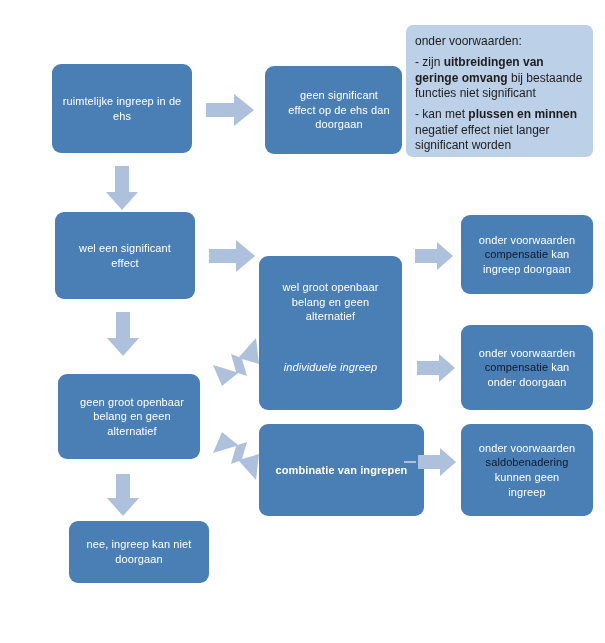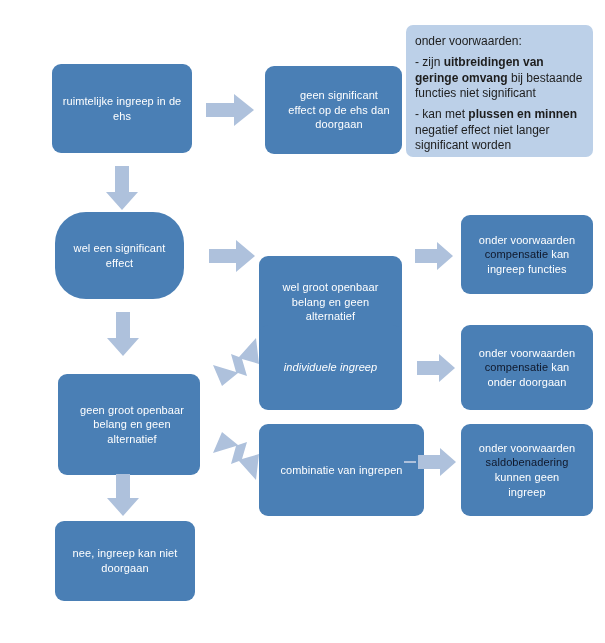--- a/index.html
+++ b/index.html
@@ -77,21 +77,21 @@
     <p><span>-  zijn </span><b>uitbreidingen  van geringe omvang</b><span> bij bestaande functies niet significant</span></p>
     <p><span>- kan met </span><b>plussen en minnen</b><span> negatief effect niet langer significant  worden</span></p>
   </div>
 
   <div class="arrow" style="left:104px;top:164px;width:36px;height:48px;">
     <svg viewBox="0 0 36 48" preserveAspectRatio="none">
       <path class="apath" d="M11,2 L25,2 L25,28 L34,28 L18,46 L2,28 L11,28 Z"></path>
     </svg>
   </div>
 
-  <div class="box" style="left:55px;top:212px;width:129px;height:87px;border-radius:31px;">
+  <div class="box" style="left:55px;top:212px;width:140px;height:87px;">
     <span class="t">wel een significant effect</span>
   </div>
 
   <div class="arrow" style="left:207px;top:238px;width:50px;height:36px;">
     <svg viewBox="0 0 50 36" preserveAspectRatio="none">
       <path class="apath" d="M2,11 L29,11 L29,2 L48,18 L29,34 L29,25 L2,25 Z"></path>
     </svg>
   </div>
 
   <div class="box" style="left:259px;top:208px;width:143px;height:92px;margin-top:48px;">
@@ -101,31 +101,31 @@
   <div class="arrow" style="left:413px;top:240px;width:42px;height:32px;">
     <svg viewBox="0 0 42 32" preserveAspectRatio="none">
       <path class="apath" d="M2,9 L24,9 L24,2 L40,16 L24,30 L24,23 L2,23 Z"></path>
     </svg>
   </div>
 
   <div class="box" style="left:461px;top:215px;width:132px;height:79px;">
     <span>
       <span class="t">onder voorwaarden</span>
       <span class="t"><span class="hl">compensatie</span><span> kan</span></span>
-      <span class="t">ingreep functies</span>
+      <span class="t">ingreep doorgaan</span>
     </span>
   </div>
 
   <div class="arrow" style="left:105px;top:310px;width:36px;height:48px;">
     <svg viewBox="0 0 36 48" preserveAspectRatio="none">
       <path class="apath" d="M11,2 L25,2 L25,28 L34,28 L18,46 L2,28 L11,28 Z"></path>
     </svg>
   </div>
 
-  <div class="box" style="left:58px;top:374px;width:142px;height:101px;padding-left:15px;">
+  <div class="box" style="left:58px;top:374px;width:142px;height:85px;padding-left:15px;">
     <span class="t">geen groot openbaar belang en geen alternatief</span>
   </div>
 
   <div class="arrow" style="left:209px;top:332px;width:56px;height:56px;">
     <svg viewBox="0 0 56 56" preserveAspectRatio="none">
       <path class="apath" d="M4,33 L27,40 L22,22 L30,25 L47,6 L50,32 L33,27 L38,44 L29,41 L13,54 Z"></path>
     </svg>
   </div>
 
   <div class="box" style="left:259px;top:325px;width:143px;height:85px;font-style:italic;">
@@ -145,21 +145,21 @@
       <span class="t">onder doorgaan</span>
     </span>
   </div>
 
   <div class="arrow" style="left:209px;top:430px;width:56px;height:56px;">
     <svg viewBox="0 0 56 56" preserveAspectRatio="none">
       <path class="apath" d="M13,2 L29,15 L38,12 L33,29 L50,24 L47,50 L30,31 L22,34 L27,16 L4,23 Z"></path>
     </svg>
   </div>
 
-  <div class="box" style="left:259px;top:424px;width:165px;height:92px;">
+  <div class="box" style="left:259px;top:424px;width:165px;height:92px;font-weight:bold;">
     <span class="t">combinatie van ingrepen</span>
   </div>
 
   <div class="dash" style="left:404px;top:461px;width:12px;height:2px;"></div>
 
   <div class="arrow" style="left:416px;top:446px;width:42px;height:32px;">
     <svg viewBox="0 0 42 32" preserveAspectRatio="none">
       <path class="apath" d="M2,9 L24,9 L24,2 L40,16 L24,30 L24,23 L2,23 Z"></path>
     </svg>
   </div>
@@ -172,17 +172,17 @@
       <span class="t">ingreep</span>
     </span>
   </div>
 
   <div class="arrow" style="left:105px;top:472px;width:36px;height:46px;">
     <svg viewBox="0 0 36 46" preserveAspectRatio="none">
       <path class="apath" d="M11,2 L25,2 L25,26 L34,26 L18,44 L2,26 L11,26 Z"></path>
     </svg>
   </div>
 
-  <div class="box" style="left:55px;top:521px;width:140px;height:80px;">
+  <div class="box" style="left:69px;top:521px;width:140px;height:62px;">
     <span class="t">nee, ingreep kan niet doorgaan</span>
   </div>
 
 </div>
 
 </body></html>

